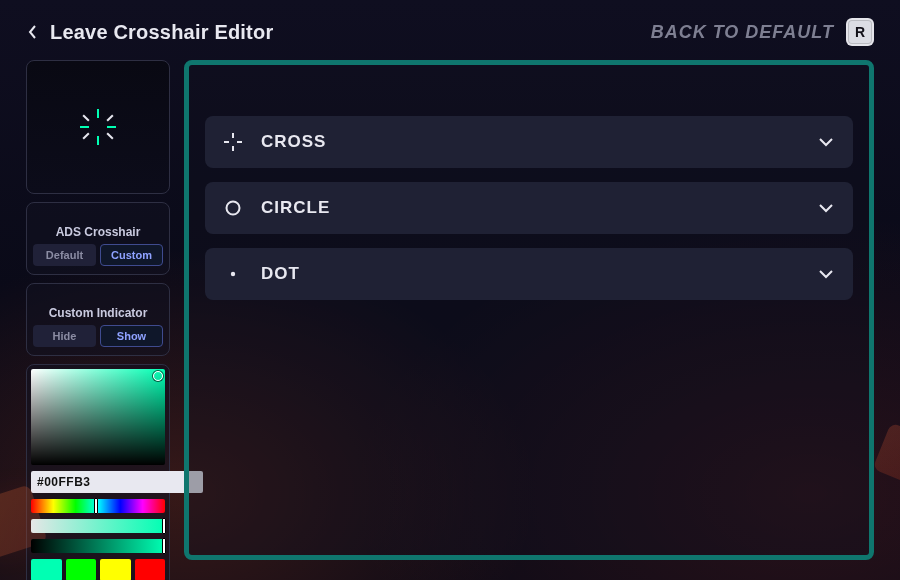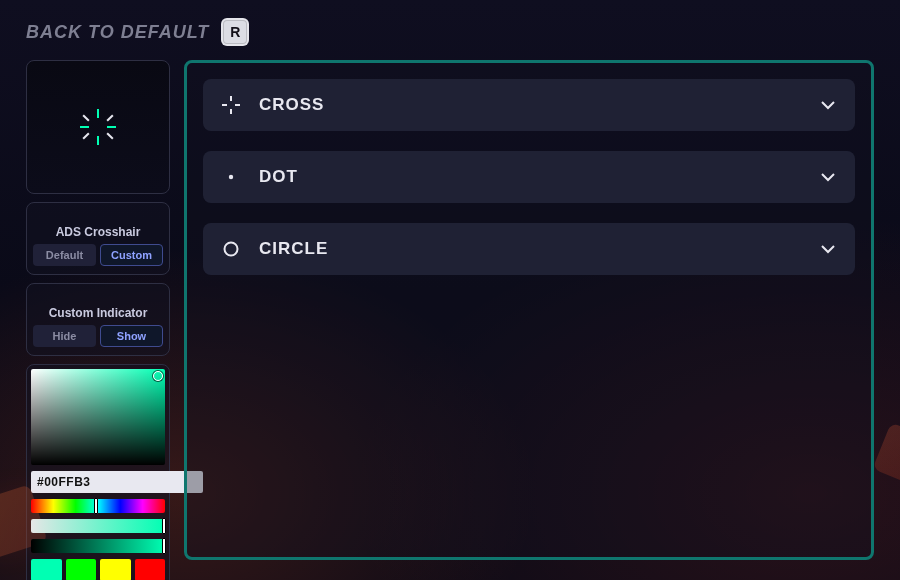--- a/index.html
+++ b/index.html
@@ -27,21 +27,21 @@
   .back-default { font-size:18px; font-weight:800; letter-spacing:1px; color:#7e7f92; cursor:pointer;font-style:italic; }
   .key-badge {
     width:28px; height:28px; border-radius:6px; background:#dcdde4; color:#121018;
     display:flex; align-items:center; justify-content:center; font-weight:900; font-size:14px;
     border:2px solid rgba(255,255,255,.25); box-shadow: inset 0 0 0 1px rgba(0,0,0,.15);
   }
 
   
   .main { display:flex; gap:14px; padding: 14px 26px 16px 26px; align-items:flex-start; }
   .left-col { width:144px; display:flex; flex-direction:column; gap:8px; }
-  .right-col { flex:1; border:3px solid #0f766e; border-radius:8px; padding:16px 16px 220px 16px; display:flex; flex-direction:column; gap:20px; background: rgba(18,18,32,.35); min-height: 500px; }
+  .right-col { flex:1; border:5px solid #0f766e; border-radius:8px; padding:16px 16px 220px 16px; display:flex; flex-direction:column; gap:14px; background: rgba(18,18,32,.35); min-height: 500px; justify-content: center; }
 
   .panel { border:1px solid #2e2f43; border-radius:8px; background: rgba(18,18,32,.55); }
 
   
   .preview {
     height:134px; display:flex; align-items:center; justify-content:center; position:relative;
     background: linear-gradient(180deg,#090913,#0c0c1a);
   }
   .crosshair { position:relative; width:40px; height:40px; }
   .tick { position:absolute; background:#00ffb3; }
@@ -103,20 +103,28 @@
   
   .ic { stroke:#e8e8f0; stroke-width:2; fill:none; }
 </style>
 </head>
 <body>
 
 <div class="bg-deco"></div>
 <div class="bg-deco2"></div>
 
 <div class="header">
+  <div class="back-group">
+    <span class="chevron-left">
+      <svg width="14" height="18" viewBox="0 0 14 18">
+          <path class="ic" stroke-width="3" d="M9 3 L4 9 L9 15"></path>
+        </svg>
+    </span>
+    <span class="title">Leave Crosshair Editor</span>
+  </div>
   <div class="right-group">
     <span class="back-default">BACK TO DEFAULT</span>
     <span class="key-badge">R</span>
   </div>
 </div>
 
 <div class="main">
 
   <div class="left-col">
 
@@ -197,42 +205,42 @@
         <svg width="18" height="12" viewBox="0 0 18 12">
             <path class="ic" stroke-width="3" d="M3 3 L9 9 L15 3"></path>
           </svg>
       </span>
     </div>
 
     <div class="section-row">
       <div class="row-left">
         <span class="row-icon">
           <svg width="20" height="20" viewBox="0 0 20 20">
+              <circle class="ic" cx="10" cy="10" r="6.5"></circle>
+            </svg>
+        </span>
+        <span class="row-title">CIRCLE</span>
+      </div>
+      <span class="chev-down">
+        <svg width="18" height="12" viewBox="0 0 18 12">
+            <path class="ic" stroke-width="3" d="M3 3 L9 9 L15 3"></path>
+          </svg>
+      </span>
+    </div>
+
+    <div class="section-row">
+      <div class="row-left">
+        <span class="row-icon">
+          <svg width="20" height="20" viewBox="0 0 20 20">
               <circle cx="10" cy="10" r="2.2" fill="#e8e8f0"></circle>
             </svg>
         </span>
         <span class="row-title">DOT</span>
       </div>
       <span class="chev-down">
         <svg width="18" height="12" viewBox="0 0 18 12">
             <path class="ic" stroke-width="3" d="M3 3 L9 9 L15 3"></path>
           </svg>
       </span>
     </div>
 
-    <div class="section-row">
-      <div class="row-left">
-        <span class="row-icon">
-          <svg width="20" height="20" viewBox="0 0 20 20">
-              <circle class="ic" cx="10" cy="10" r="6.5"></circle>
-            </svg>
-        </span>
-        <span class="row-title">CIRCLE</span>
-      </div>
-      <span class="chev-down">
-        <svg width="18" height="12" viewBox="0 0 18 12">
-            <path class="ic" stroke-width="3" d="M3 3 L9 9 L15 3"></path>
-          </svg>
-      </span>
-    </div>
-
   </div>
 </div>
 
 </body></html>

